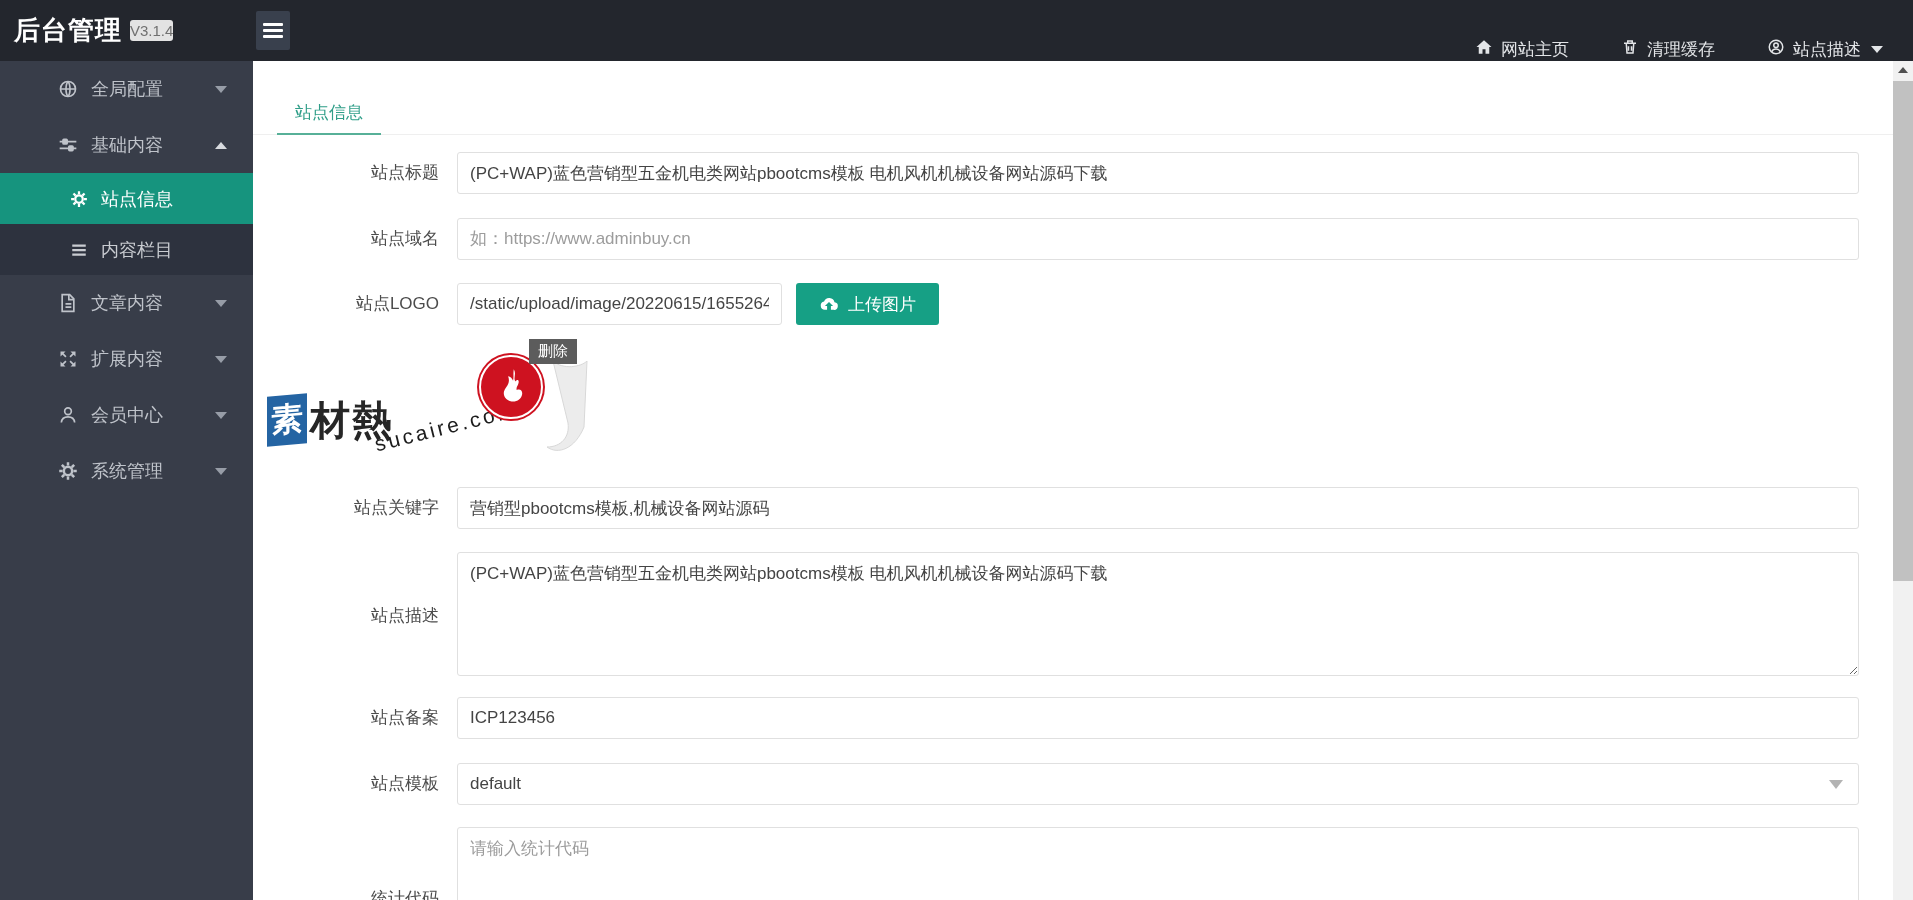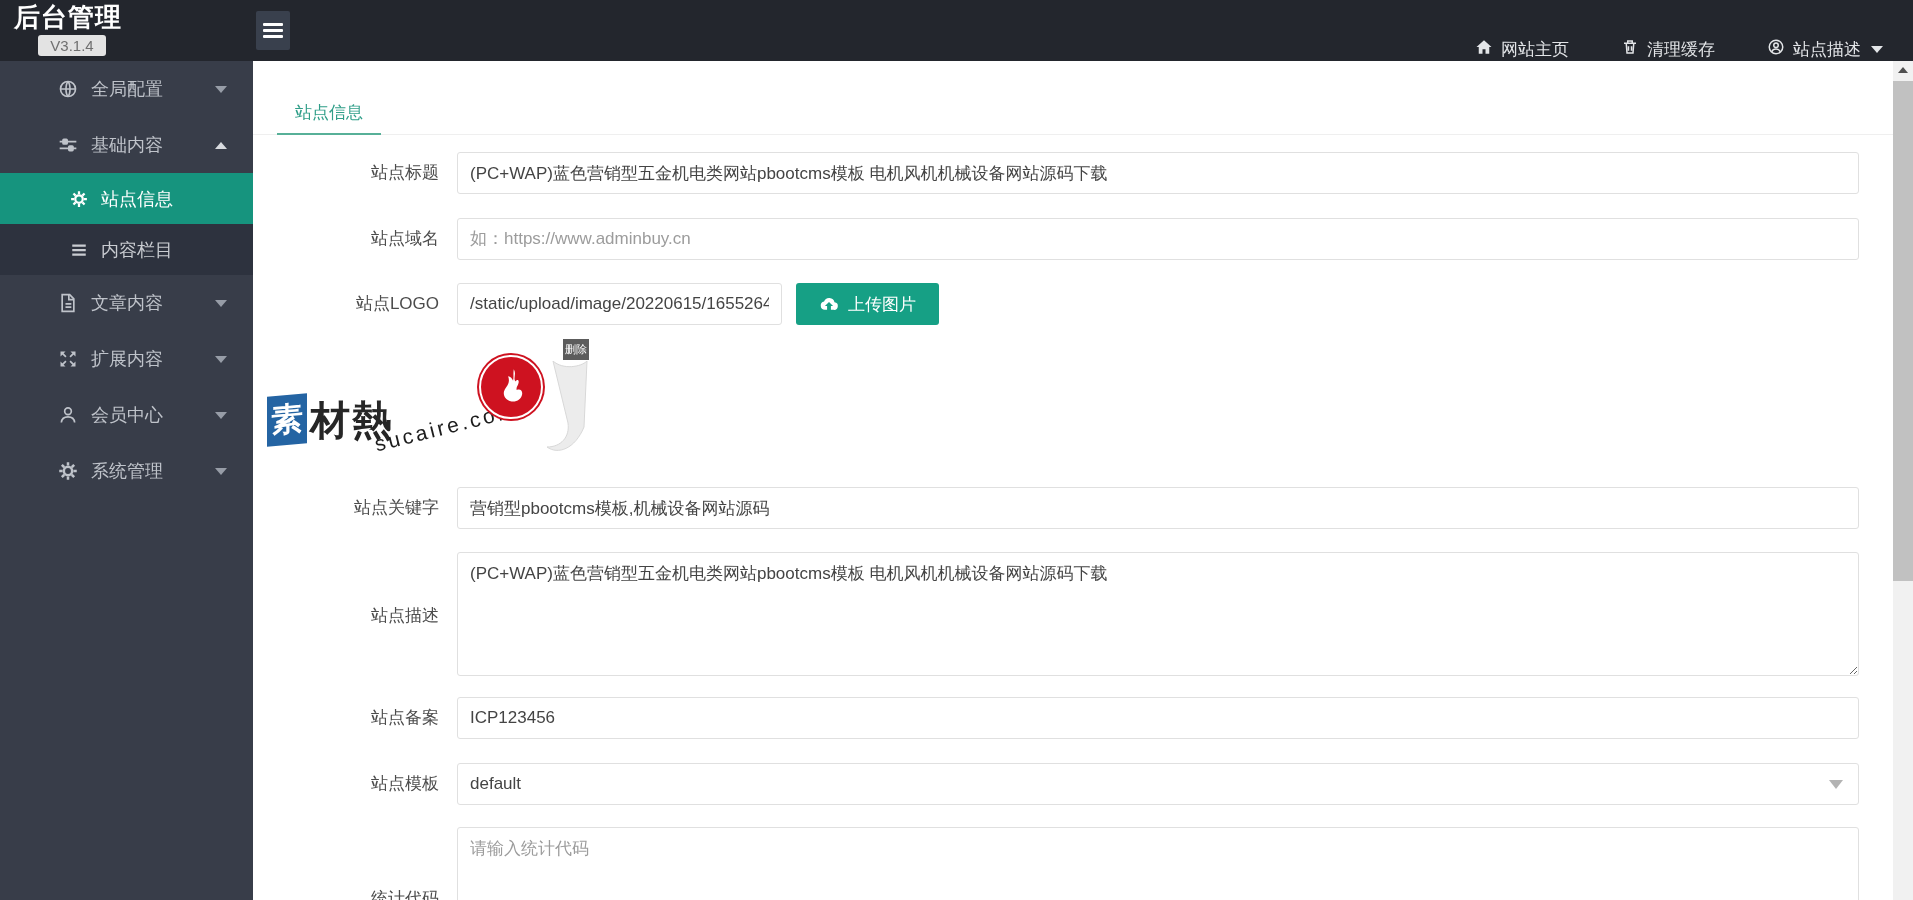--- a/index.html
+++ b/index.html
@@ -2,24 +2,24 @@
 <html><head>
 <meta charset="utf-8">
 <style>
   * { margin:0; padding:0; box-sizing:border-box; }
   html,body { width:1913px; height:900px; overflow:hidden; background:#fff;
               font-family:"Liberation Sans","DejaVu Sans",sans-serif; }
   .page { position:relative; width:1913px; height:900px; }
 
   
   .topbar { position:absolute; left:0; top:0; width:100%; height:61px; background:#23262d; z-index:5; }
-  .brand { position:absolute; left:14px; top:0; height:61px; display:flex; align-items:center;flex-direction:column; }
+  .brand { position:absolute; left:14px; top:0; height:61px; display:flex; align-items:center; }
   .brand-title { color:#fff; font-size:26px; font-weight:bold; letter-spacing:1px; }
   .ver-badge { margin-left:8px; background:#e3e3e3; color:#707070; font-size:15px;
-               padding:2px 12px; border-radius:3px; }
+               padding:2px 0; border-radius:3px; }
   .hamburger { position:absolute; left:256px; top:11px; width:34px; height:39px;
                background:#39404d; border:none; border-radius:2px; cursor:pointer; padding:8px 7px; }
   .hamburger i { display:block; width:20px; height:3px; background:#fff; margin:3px auto; border-radius:1px; }
   .topnav { position:absolute; right:30px; top:0; height:61px; display:flex; align-items:flex-end; gap:52px; }
   .topnav a { display:flex; align-items:center; gap:8px; color:#e3e5e8; font-size:17px;
               text-decoration:none; cursor:pointer; }
   .topnav svg { width:18px; height:18px; }
   .caret-dn { width:0; height:0; border-left:6px solid transparent; border-right:6px solid transparent;
               border-top:7px solid #e3e5e8; margin-left:2px; }
 
@@ -64,22 +64,22 @@
   .r6{top:636px} .r7{top:702px} .r8{top:766px}
   .logo-input { width:325px; flex:none; }
   .upload-btn { margin-left:14px; flex:none; width:143px; height:42px; background:#16a085; color:#fff;
                 border:none; border-radius:3px; font-size:17px; cursor:pointer;
                 display:inline-flex; align-items:center; justify-content:center; gap:9px; font-family:inherit; }
   .upload-btn svg { width:20px; height:20px; }
   .ta-desc { height:124px; } .ta-stats { height:140px; }
 
   
   .logo-preview { position:absolute; left:14px; top:278px; width:322px; height:120px; }
-  .del-badge { position:absolute; right:0; top:0; background:#5c5c5c; color:#fff; font-size:11px;
-               padding:3px 2px; z-index:3; cursor:pointer; }
+  .del-badge { position:absolute; right:12px; top:0; background:#5c5c5c; color:#fff; font-size:15px;
+               padding:3px 9px; z-index:3; cursor:pointer; }
   .wm-su { position:absolute; left:0; top:56px; width:40px; height:50px; background:#2464a3;
            transform:skewY(-5deg); color:#fff; font-weight:bold; font-size:32px;
            display:flex; align-items:center; justify-content:center; }
   .wm-cn { position:absolute; left:43px; top:54px; font-size:40px; font-weight:bold;
            color:#262626; letter-spacing:2px; white-space:nowrap; }
   .wm-url { position:absolute; left:106px; top:76px; transform:rotate(-14deg); font-size:21px;
             color:#1c1c1c; letter-spacing:3px; white-space:nowrap; }
   .wm-flame { position:absolute; left:212px; top:16px; width:64px; height:64px; border-radius:50%;
               background:#ce1220; border:2px solid #fff; box-shadow:0 0 0 2px #ce1220;
               display:flex; align-items:center; justify-content:center; }

